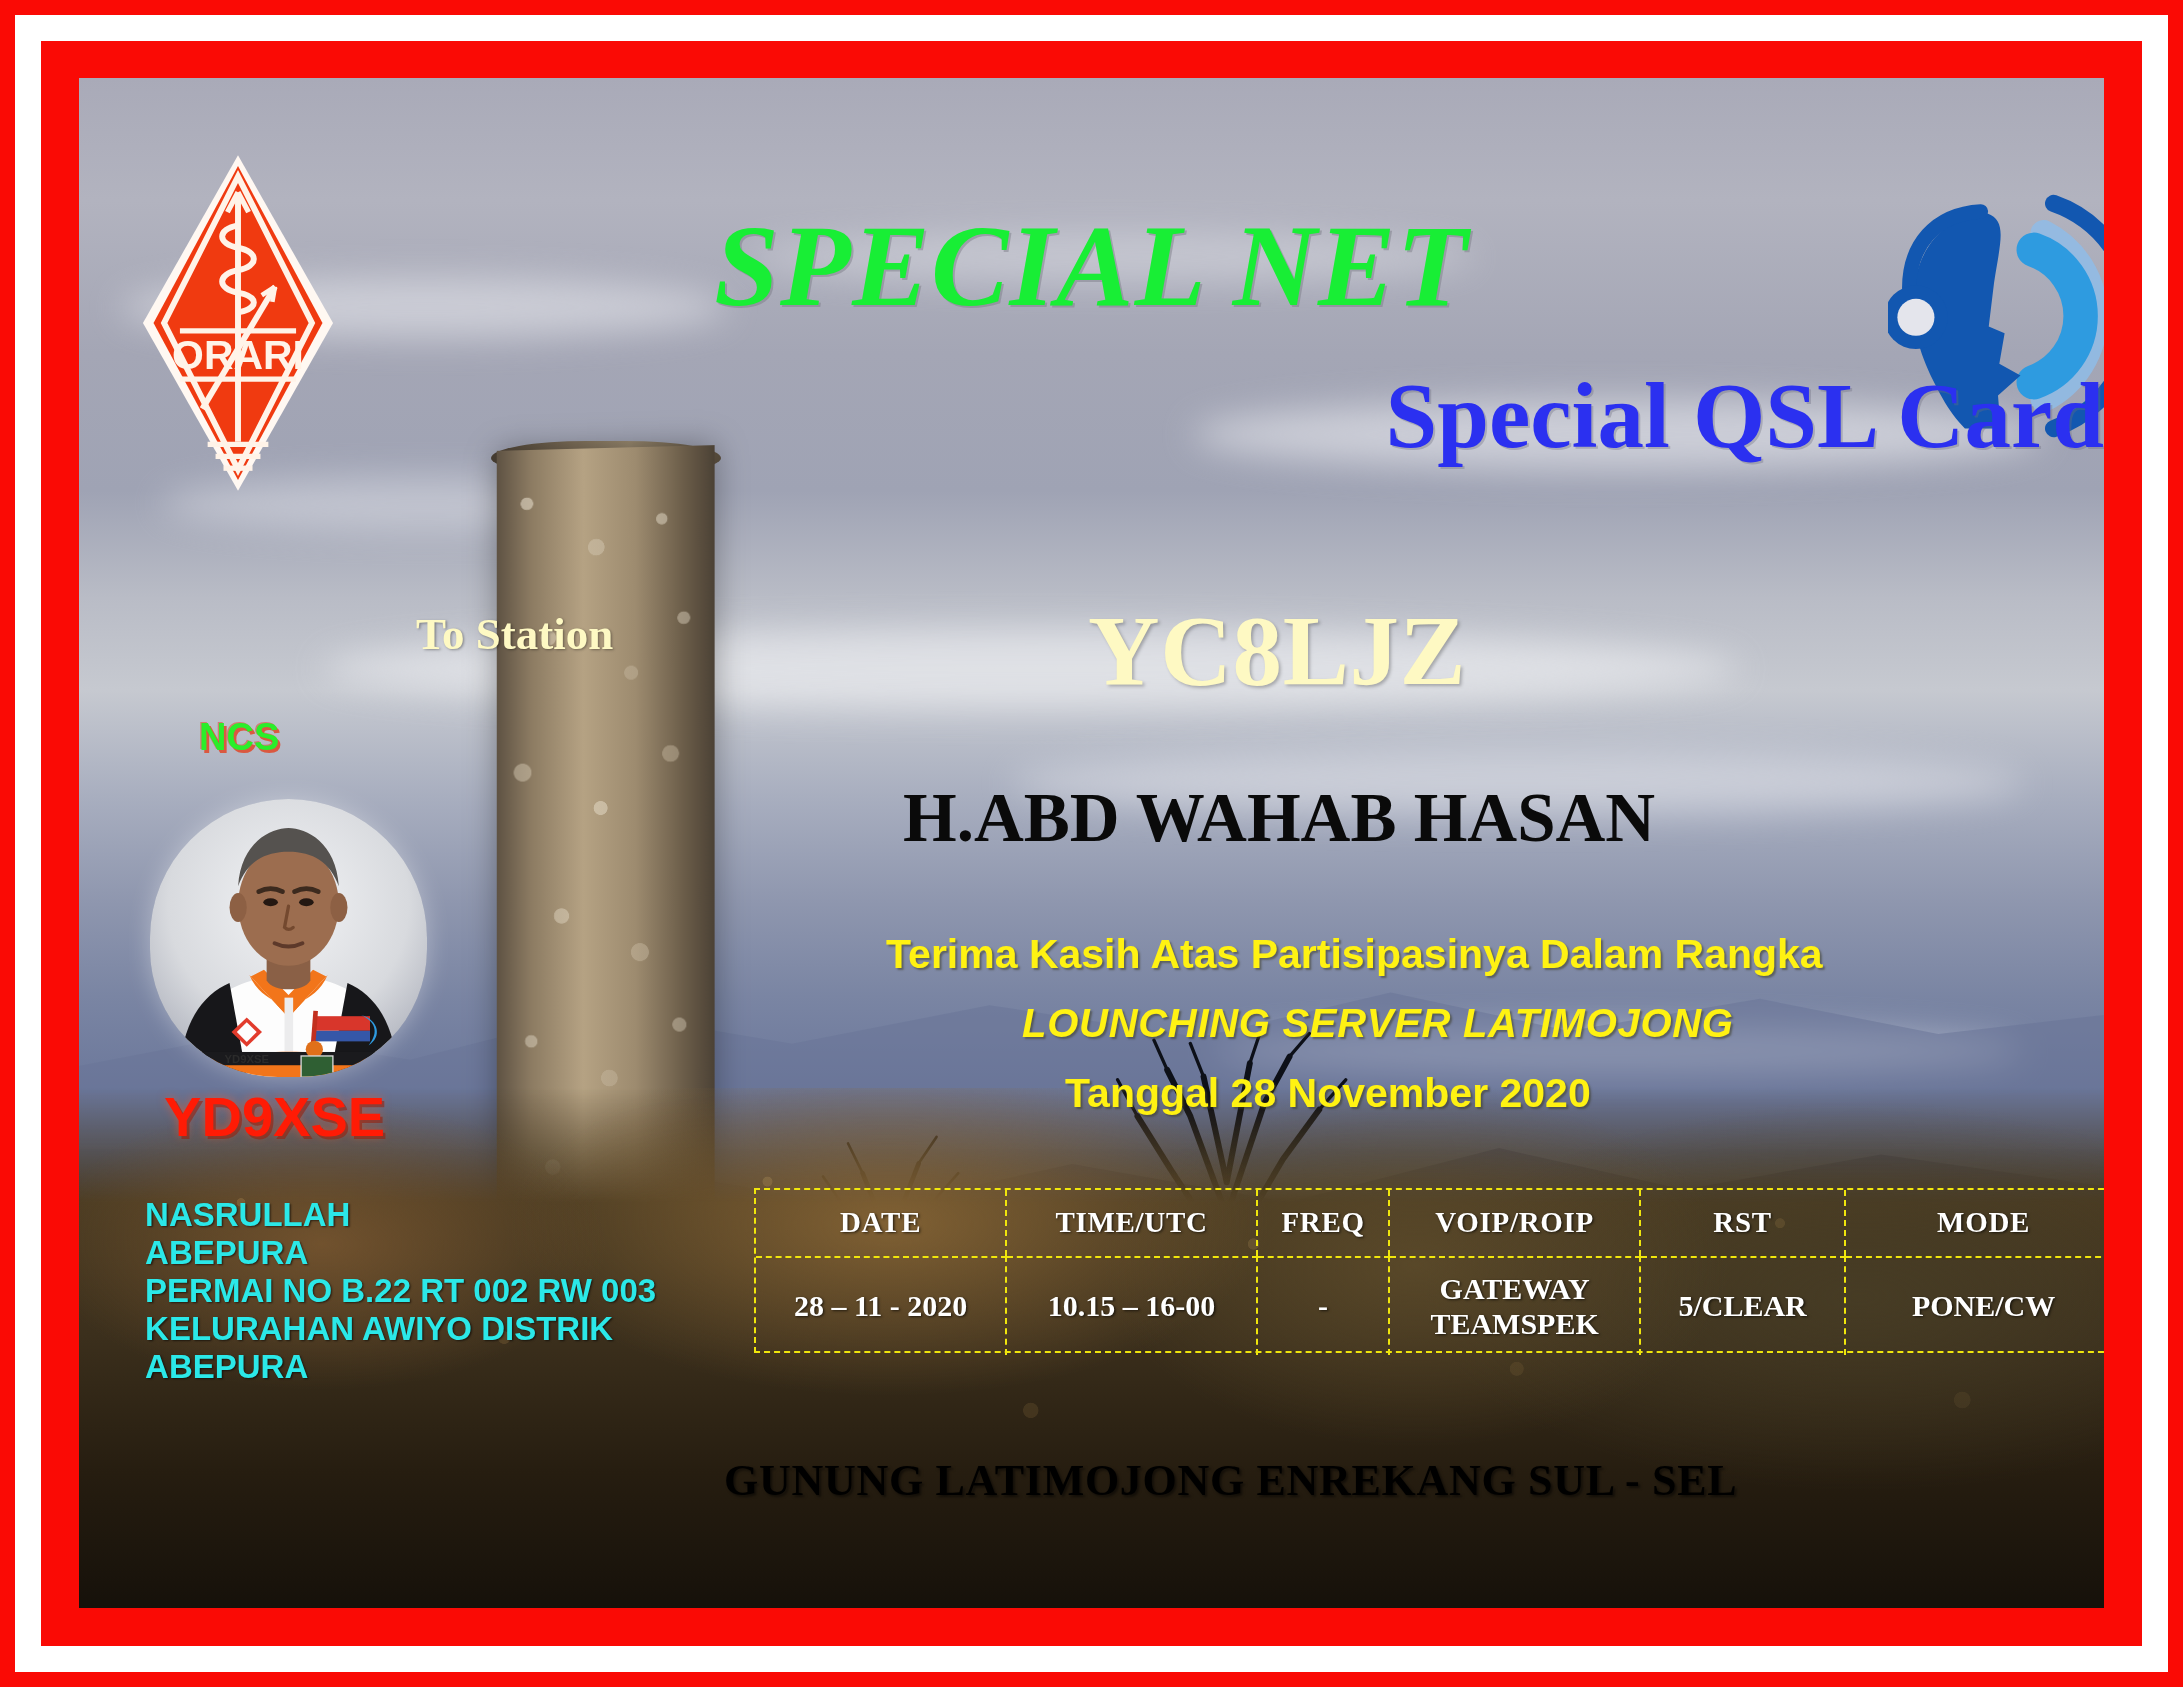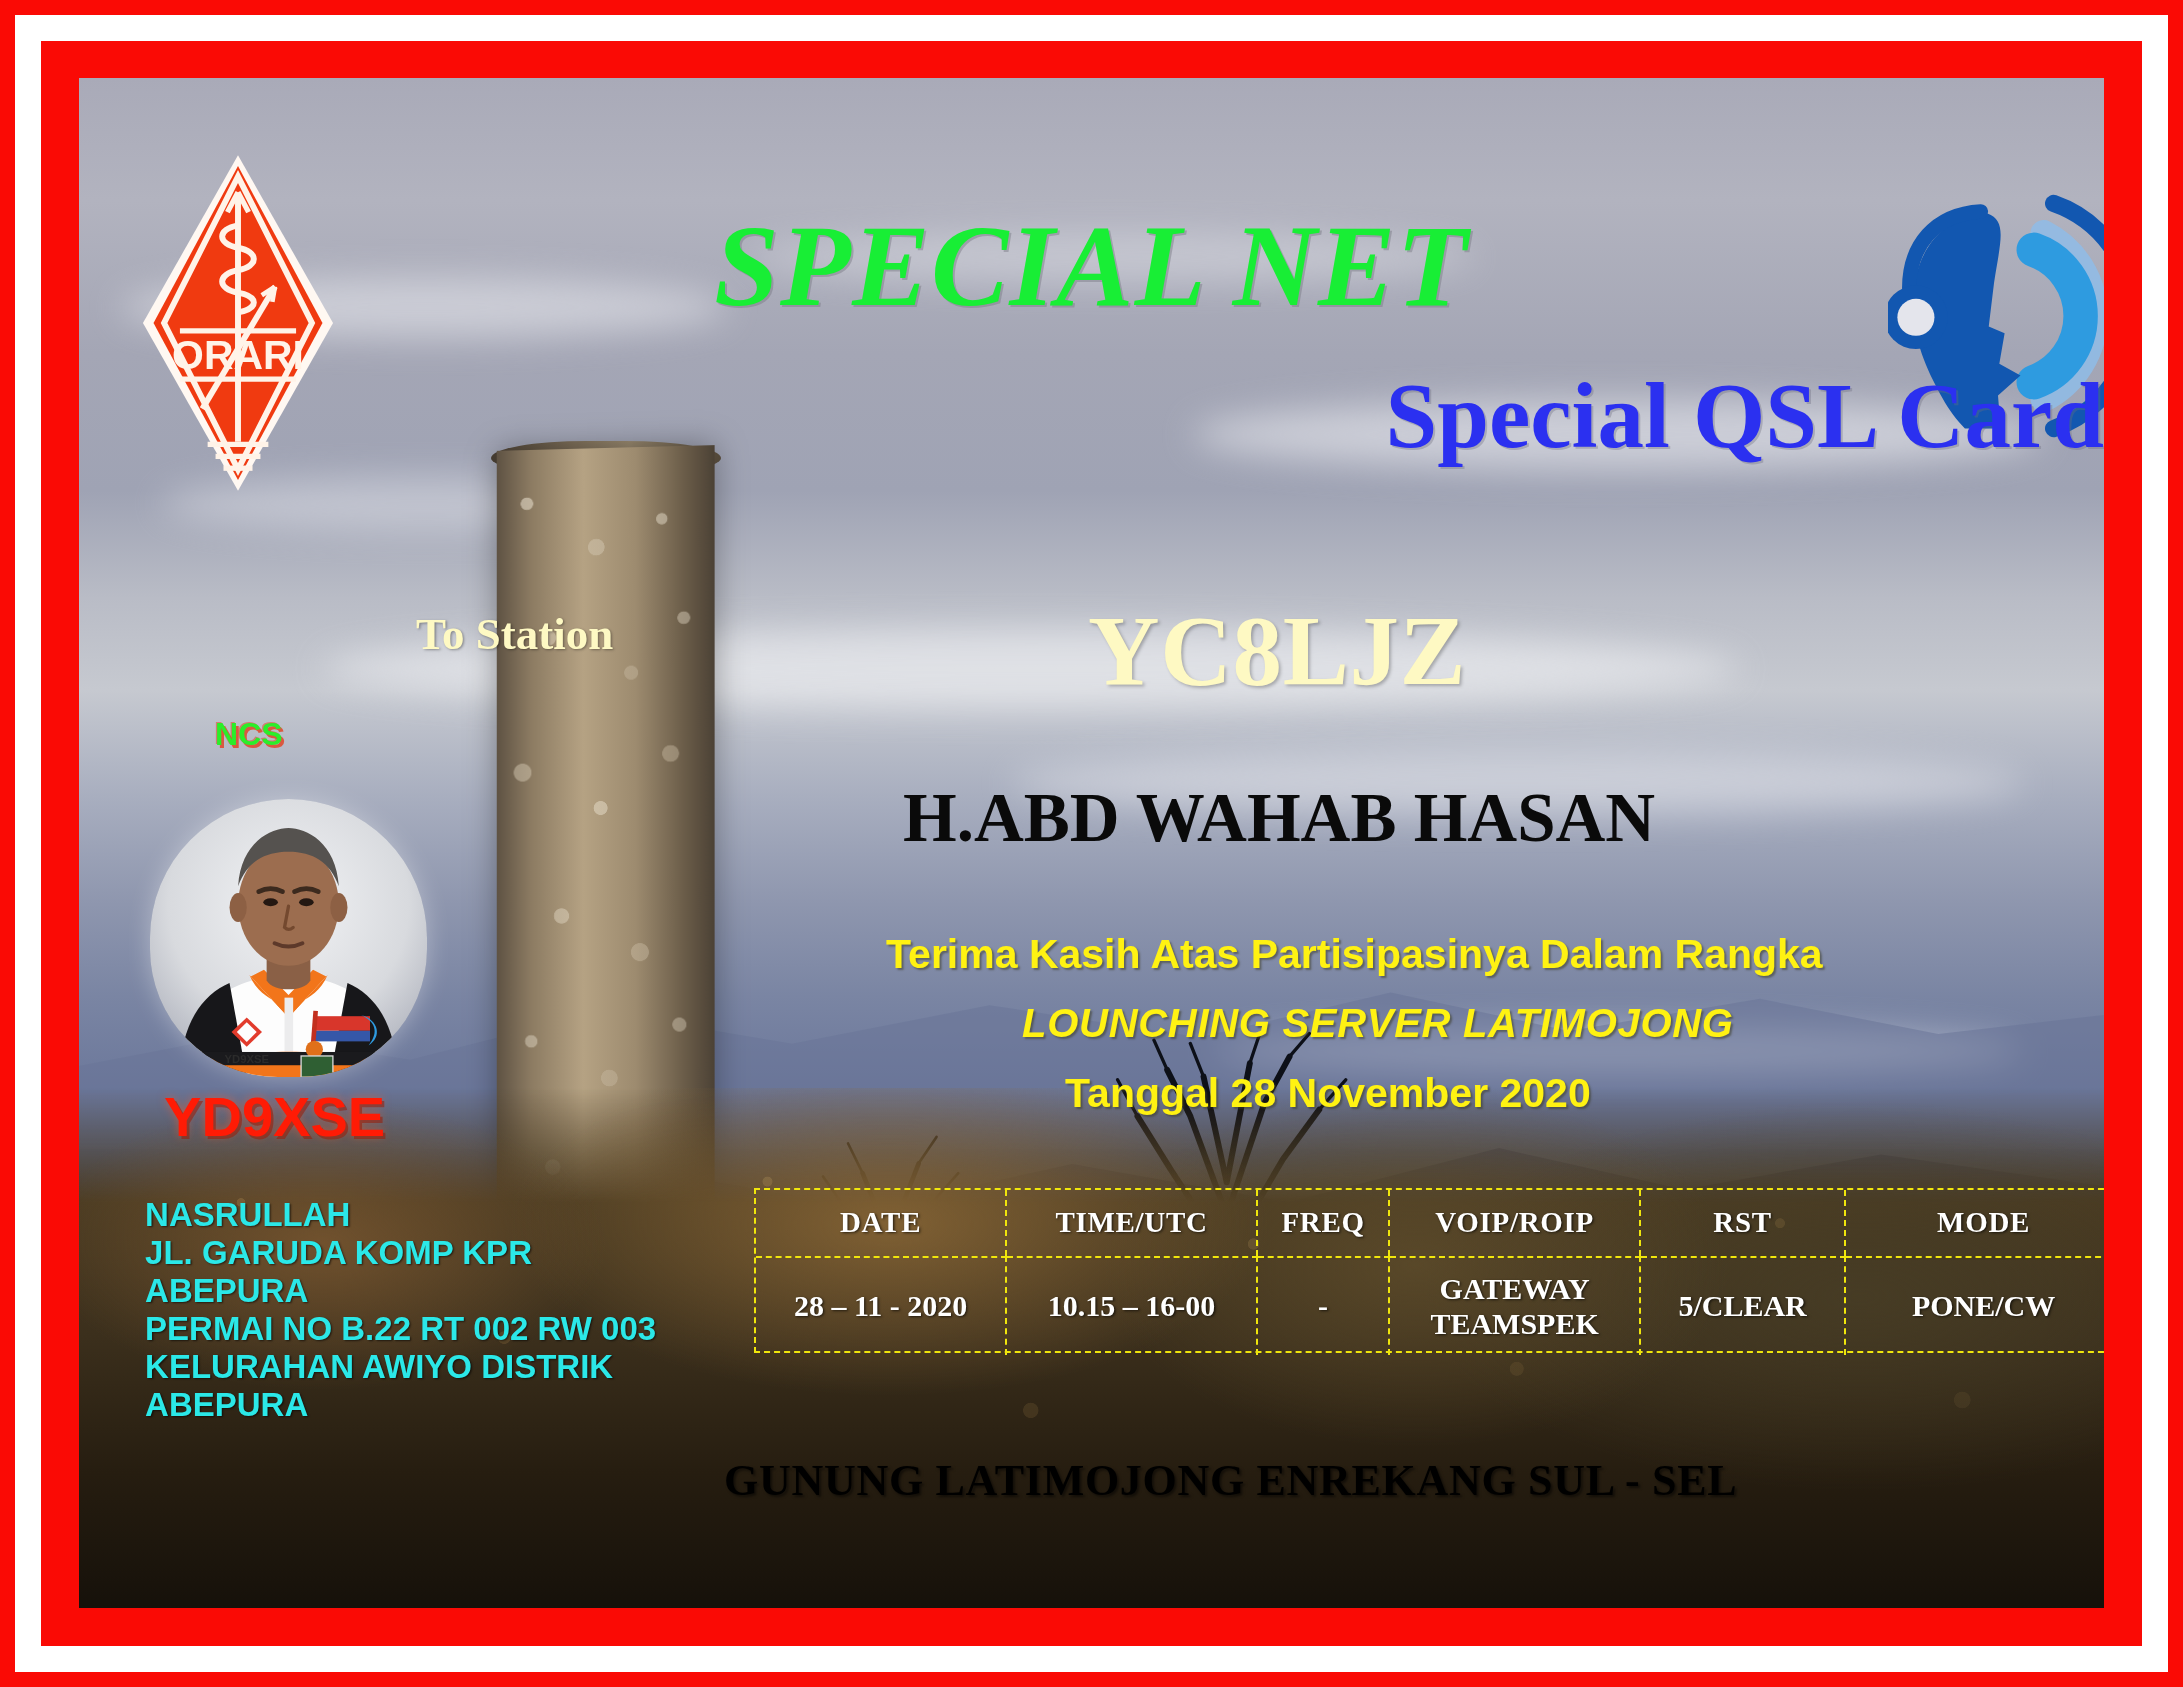--- a/index.html
+++ b/index.html
@@ -176,23 +176,23 @@
     font-family:"Liberation Sans", sans-serif;
     font-weight:bold; color:#FFF212;
     text-shadow:2px 2px 2px rgba(60,60,40,.55);
   }
   #evt-line1{ left:787px; top:853px; font-size:41px;margin-left:20px; }
   #evt-line2{ left:943px; top:923px; font-size:40px; font-style:italic; letter-spacing:0.7px; }
   #evt-line3{ left:986px; top:992px; font-size:41px; }
 
   
   #ncs-label{
-    left:136px; top:638px;
+    left:120px; top:638px;
     font-family:"Liberation Sans", sans-serif;
-    font-size:32px; font-weight:bold; color:#2AEE2A;
+    font-size:38px; font-weight:bold; color:#2AEE2A;
     text-shadow: 2.6px 2.6px 0 rgba(225,70,40,.85), -1.3px -1.3px 0 rgba(225,70,40,.55);
   }
   #portrait{
     left:71px; top:721px; width:277px; height:278px;
     border-radius:50% 50% 46% 46%;
     overflow:hidden;
     box-shadow:0 0 25px rgba(255,255,255,.35);
   }
   #callsign-ncs{
     left:85px; top:1006px;
@@ -421,21 +421,20 @@
             <path d="M250,320 L246,372" stroke="#C2301F" stroke-width="7" fill="none"></path>
             <circle cx="248" cy="378" r="13" fill="#E0701A"></circle>
             <rect x="228" y="388" width="48" height="32" fill="#2f5f33" stroke="#d9d9d9" stroke-width="2"></rect>
           </svg>
         </div>
 
         <div id="callsign-ncs" class="abs">YD9XSE</div>
 
         <div id="address-block" class="abs">
           <div>NASRULLAH</div>
-          <div>JL. GARUDA KOMP KPR</div>
           <div>ABEPURA</div>
           <div>PERMAI NO B.22 RT 002 RW 003</div>
           <div>KELURAHAN AWIYO DISTRIK</div>
           <div>ABEPURA</div>
         </div>
 
         <div id="qso-table" class="abs">
           <div class="cell head">DATE</div>
           <div class="cell head">TIME/UTC</div>
           <div class="cell head">FREQ</div>

